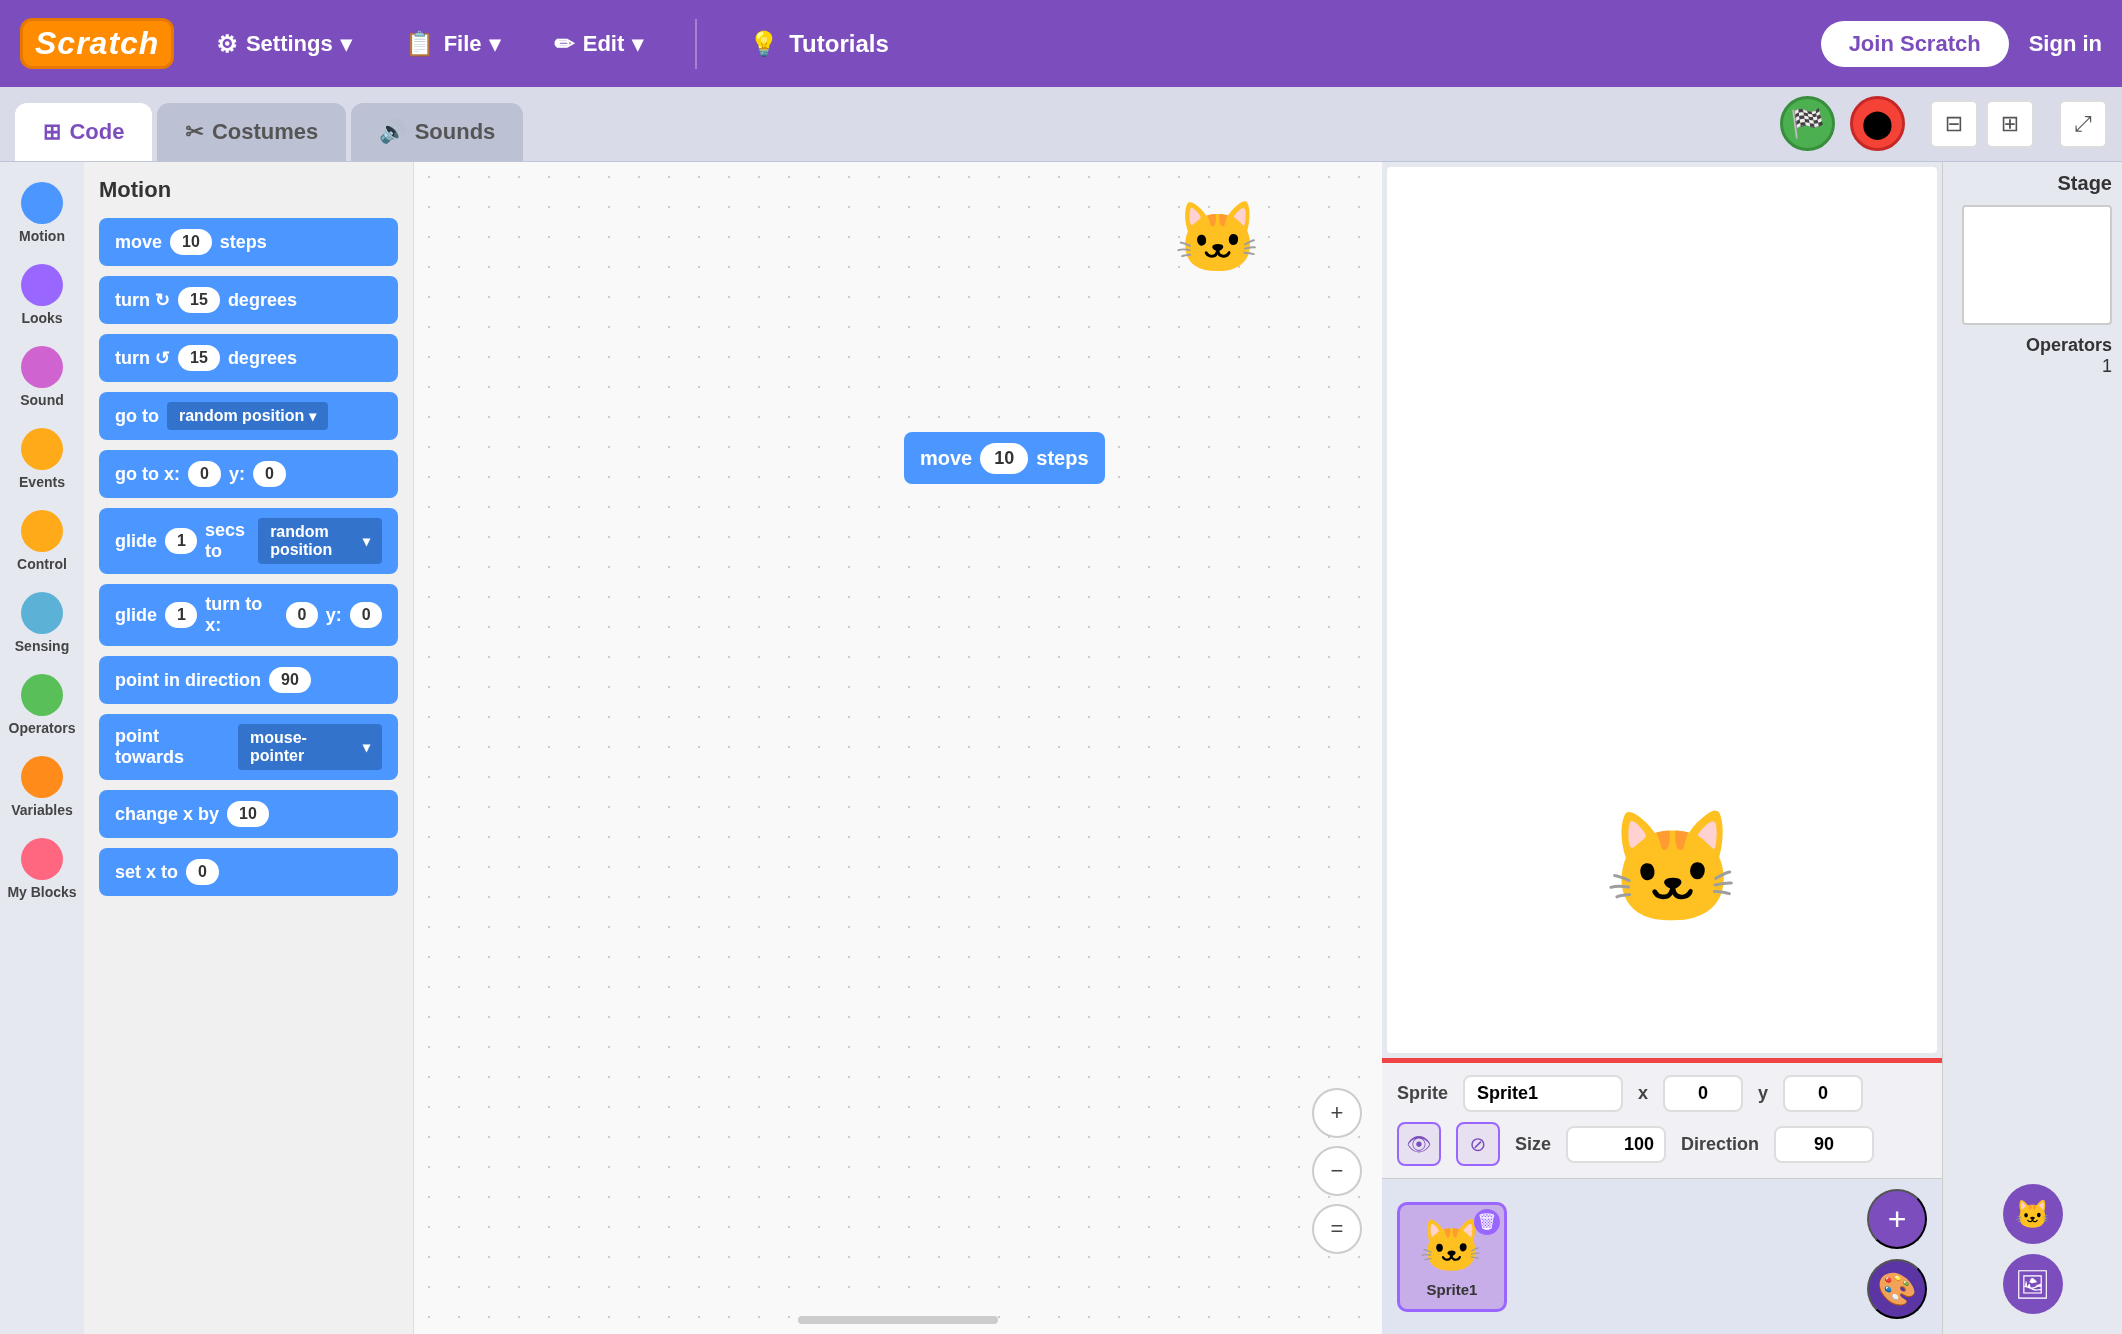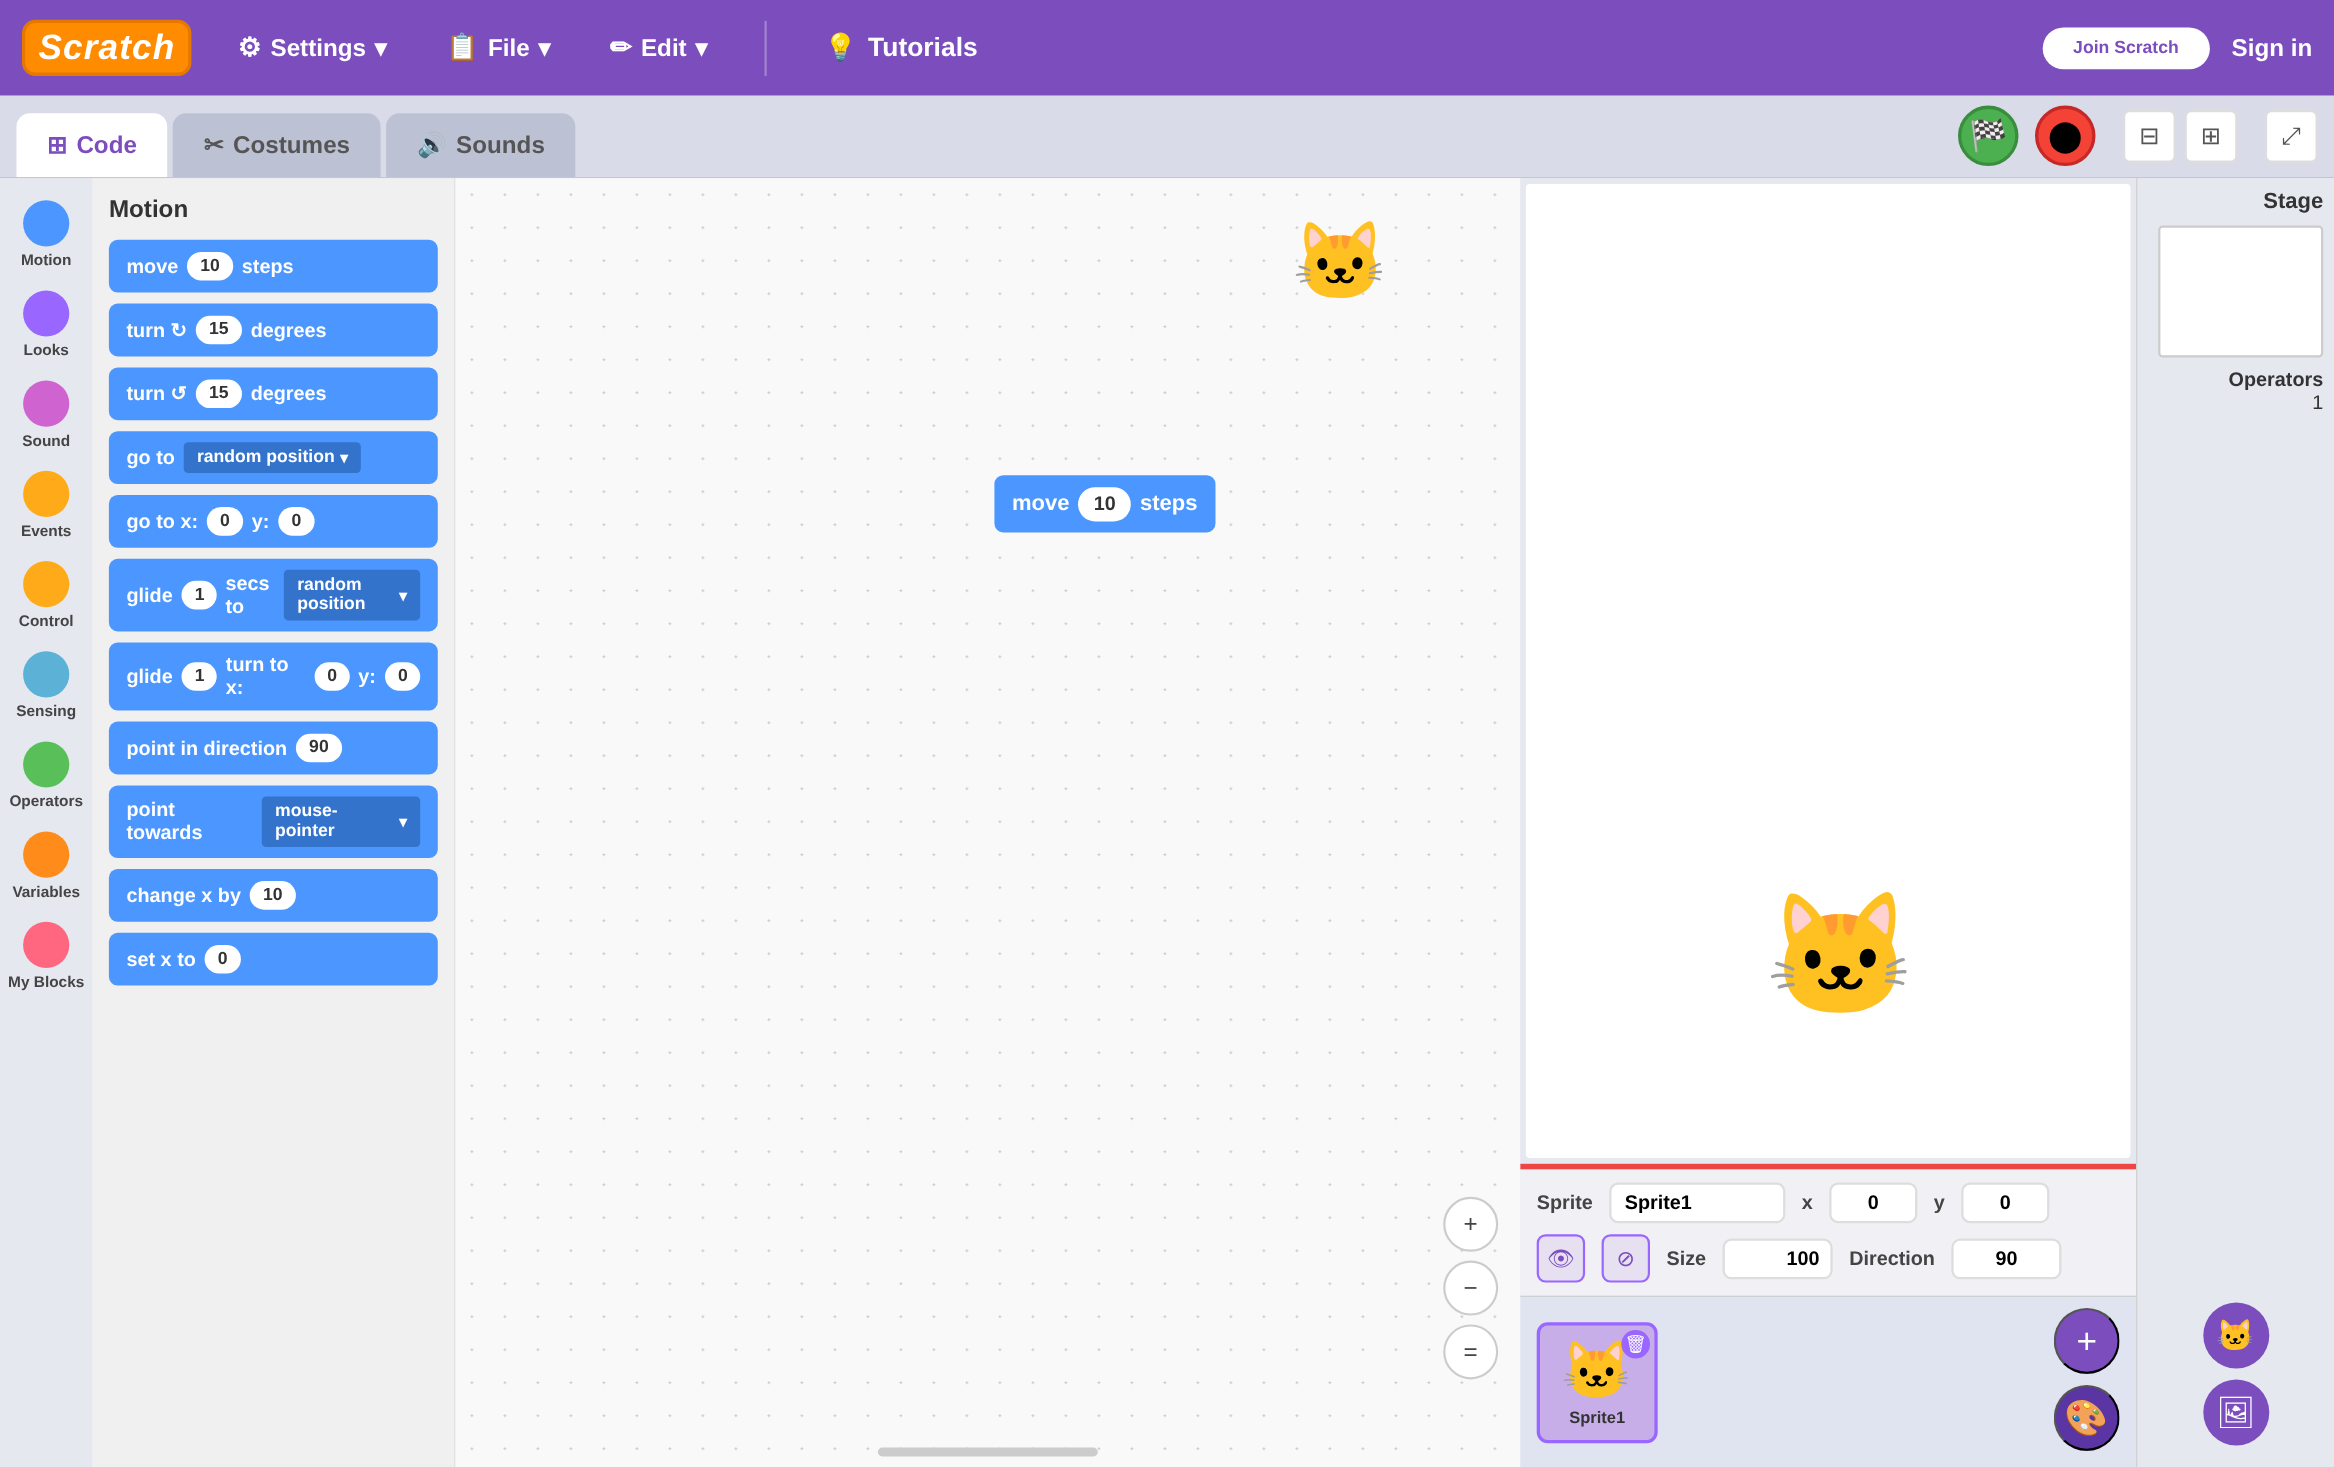--- a/index.html
+++ b/index.html
@@ -22,21 +22,21 @@
     }
     .nav-btn .icon { font-size: 24px; }
     .nav-separator { width: 2px; height: 50px; background: rgba(255,255,255,0.3); margin: 0 10px; }
     .tutorials-btn {
       display: flex; align-items: center; gap: 10px;
       color: white; font-size: 24px; font-weight: 700; cursor: pointer;
     }
     .nav-right { margin-left: auto; display: flex; align-items: center; gap: 20px; }
     .join-scratch-btn {
       background: white; color: #7c4dbd; border: none; border-radius: 40px;
-      padding: 10px 28px; font-size: 16px; font-weight: 700; cursor: pointer;
+      padding: 10px 28px; font-size: 22px; font-weight: 700; cursor: pointer;
     }
     .sign-in-btn {
       color: white; font-size: 22px; font-weight: 600; cursor: pointer;
       background: none; border: none; text-align: right;
     }
 
     
     #tab-bar {
       display: flex; align-items: flex-end;
       background: #d9dce8; height: 75px; padding-left: 15px; gap: 5px;

